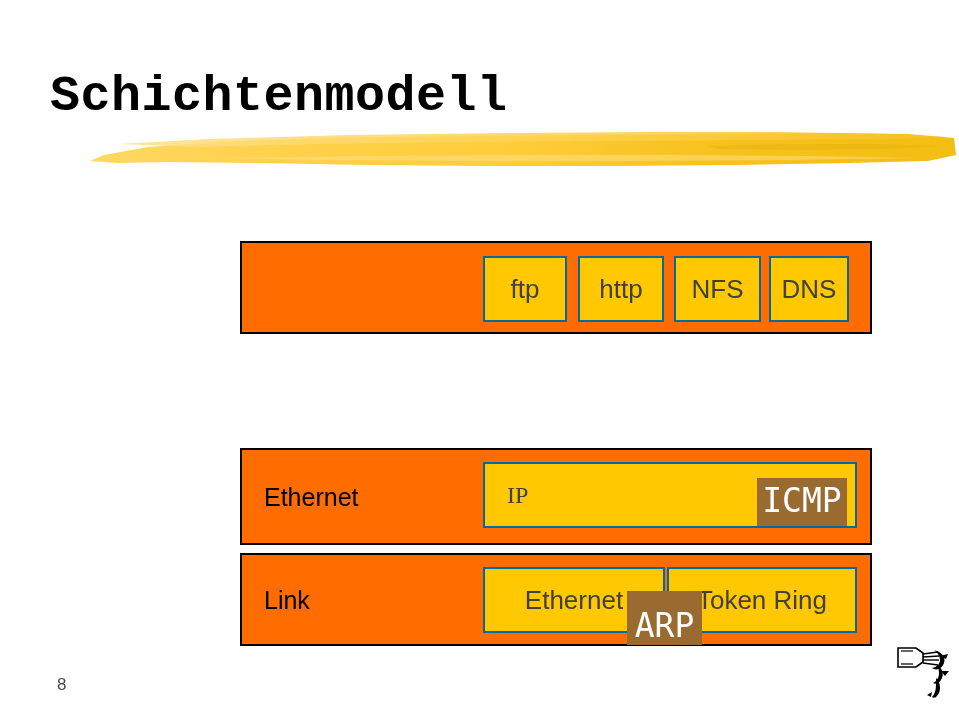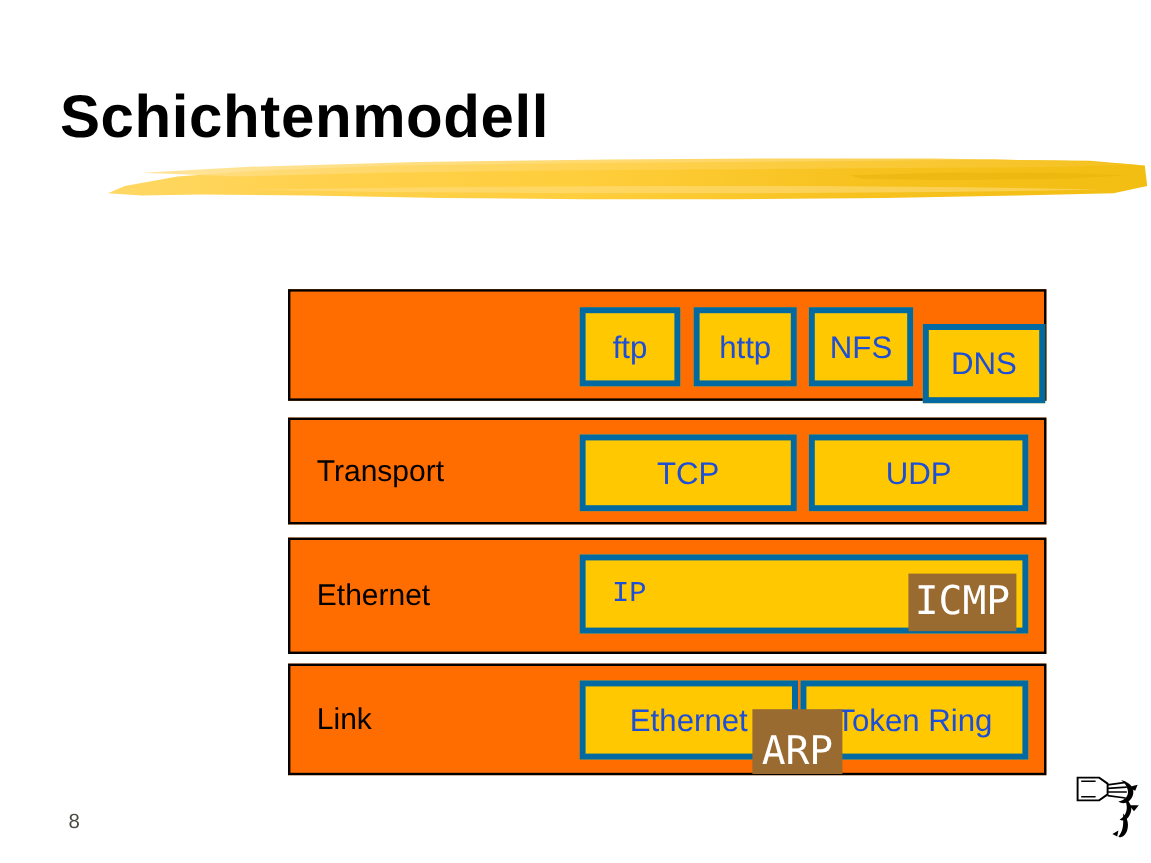--- a/index.html
+++ b/index.html
@@ -14,21 +14,21 @@
     overflow: hidden;
     font-family: "Liberation Sans", sans-serif;
     -webkit-font-smoothing: none;
   }
 
   
   #slide-title {
     position: absolute;
     left: 50px;
     top: 72px;
-    font-family: Liberation Sans, sans-serif;
+    font-family: Liberation Mono, monospace;
     font-weight: 700;
     font-size: 50px;
     letter-spacing: 0.5px;
     color: #000000;
     white-space: nowrap;
     line-height: 1;
   }
 
   
   #title-brush {
@@ -62,34 +62,34 @@
     top: 50%;
     transform: translateY(-50%);
     font-size: 25px;
     color: #000000;
     white-space: nowrap;
     font-family: "Liberation Sans", sans-serif;
   }
   .proto-box {
     position: absolute;
     background: #FFC800;
-    border: 5px solid #0369a1;
+    border: 2px solid #0369a1;
     box-sizing: border-box;
     display: flex;
     align-items: center;
     justify-content: center;
     font-size: 26px;
-    color: #1d4ed8;
+    color: #404040;
     white-space: nowrap;
     font-family: "Liberation Sans", sans-serif;
   }
   .proto-box.align-left {
     justify-content: flex-start;
     padding-left: 22px;
-    font-family: Liberation Mono, monospace;
+    font-family: Liberation Serif, serif;
     font-size: 24px;
   }
   .proto-box.tcp-udp {
     justify-content: center;
   }
 
   
   .callout-box {
     position: absolute;
     background: #9A6B30;
@@ -160,28 +160,23 @@
     <path d="M620,18 L700,16 L790,16 L850,18 L800,21 L700,22 L630,21 Z" fill="#E8B30C" opacity="0.55"></path>
   </svg>
 </div>
 
 <div id="layer-stack">
 
   <div class="layer-row" style="top:0px; height:93px;">
     <div class="proto-box" style="left:241px; top:13px; width:84px; height:66px;">ftp</div>
     <div class="proto-box" style="left:336px; top:13px; width:86px; height:66px;">http</div>
     <div class="proto-box" style="left:432px; top:13px; width:87px; height:66px;text-align:right;">NFS</div>
-    <div class="proto-box" style="left:527px; top:27px; width:102px; height:66px;">DNS</div>
+    <div class="proto-box" style="left:527px; top:13px; width:80px; height:66px;">DNS</div>
   </div>
 
-  <div class="layer-row" style="top:107px; height:89px;">
-    <div class="layer-label">Transport</div>
-    <div class="proto-box tcp-udp" style="left:241px; top:12px; width:181px; height:64px;">TCP</div>
-    <div class="proto-box tcp-udp" style="left:432px; top:12px; width:183px; height:64px;">UDP</div>
-  </div>
 
   <div class="layer-row" style="top:207px; height:97px;">
     <div class="layer-label">Ethernet</div>
     <div class="proto-box align-left" style="left:241px; top:12px; width:374px; height:66px;">IP</div>
     <div class="callout-box" style="left:515px; top:28px; width:90px; height:48px;">
       <span class="callout-inner">ICMP</span>
     </div>
   </div>
 
   <div class="layer-row" style="top:312px; height:93px;">

